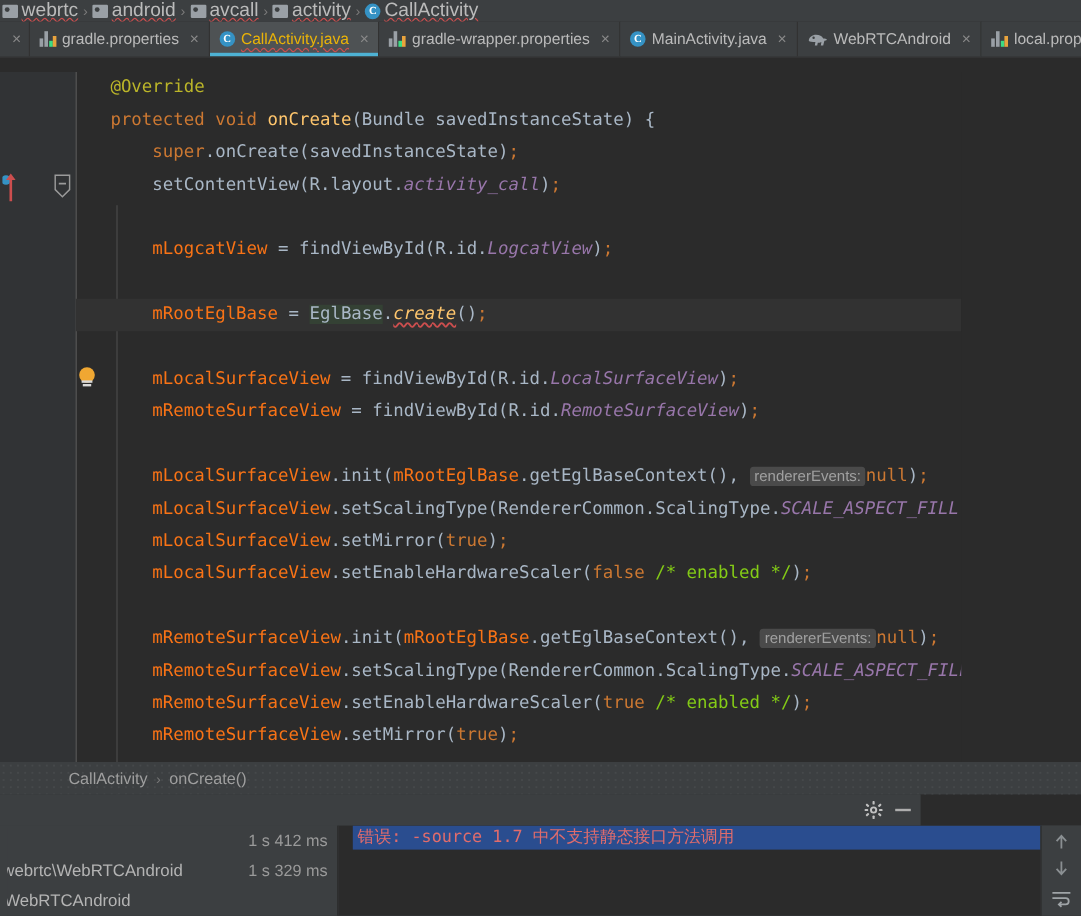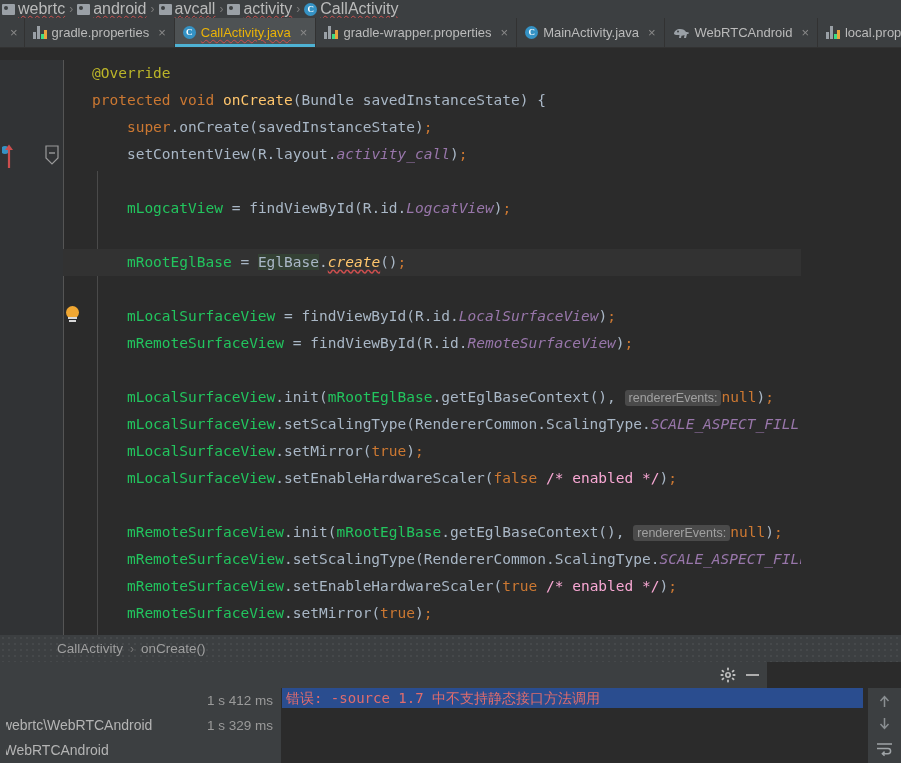--- a/index.html
+++ b/index.html
@@ -114,27 +114,27 @@
   }
   .codeline.hl{background:#323232;}
   .indent-guide{
     position:absolute;left:97px;top:111px;width:1px;height:525px;background:#4a4a4a;
   }
 
   
   .t-anno{color:#bbb529;}
   .t-kw{color:#cc7832;}
   .t-method{color:#ffc66d;}
-  .t-field{color:#22c55e;}
+  .t-field{color:#f97316;}
   .t-static{color:#9876aa;font-style:italic;}
   .t-staticm{color:#ffc66d;font-style:italic;text-decoration:underline;
     text-decoration-color:#cc4e4e;text-decoration-style:wavy;text-underline-offset:2px;}
   .t-txt{color:#a9b7c6;}
   .t-semi{color:#cc7832;}
-  .t-cmt{color:#f9a8d4;}
+  .t-cmt{color:#84cc16;}
   .t-hi{background:#344134;}
   .hint{
     background:#4a4a4a;color:#a0a0a0;border-radius:3px;
     padding:1px 4px;font-size:12.5px;font-family:"Liberation Sans",sans-serif;
   }
 
   .lightbulb{
     position:absolute;left:65px;top:246px;width:15px;height:17px;
   }
   .lightbulb .bulb{
@@ -199,20 +199,21 @@
     position:relative;height:25px;line-height:25px;font-size:14px;color:#b4b4b4;
     white-space:nowrap;
   }
   .bp-row .path{position:absolute;left:-16px;}
   .bp-row .dur{position:absolute;right:8px;color:#9a9a9a;font-size:13.5px;}
 
   .bp-detail{
     position:absolute;left:282px;top:0;right:33px;height:75px;
     background:#2b2b2b;
     overflow:hidden;
+    padding-left:12px;
   }
   .err-sel{
     background:#2a4d8f;
     width:581px;
   }
   .errline{
     height:20px;line-height:20px;color:#e06c6c;
     font-family:"DejaVu Sans Mono", monospace;
     font-size:14px;white-space:pre;padding-left:4px;
   }

